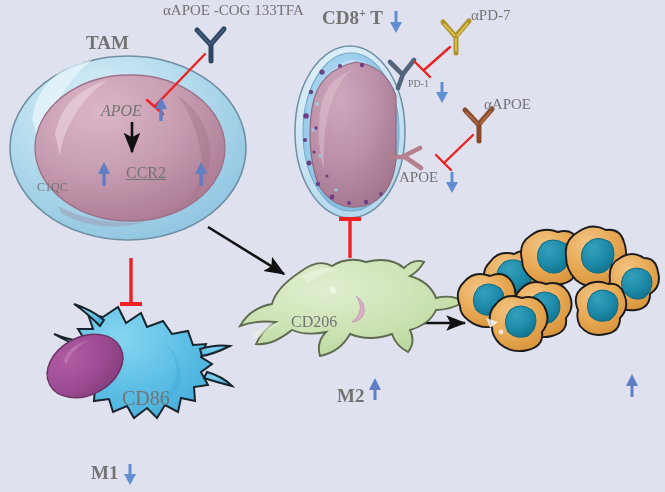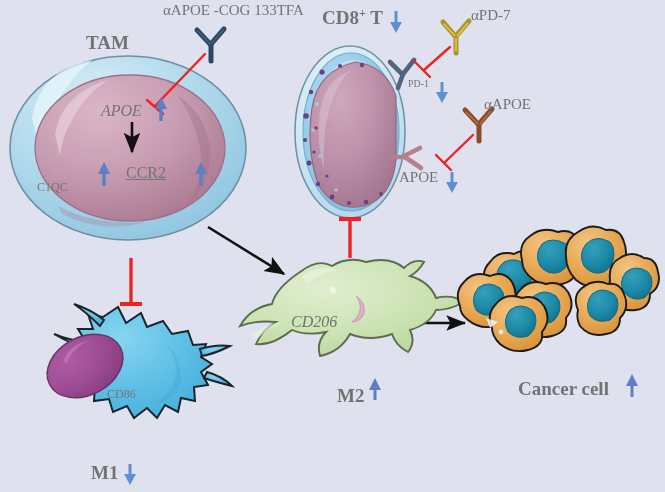--- a/index.html
+++ b/index.html
@@ -353,23 +353,22 @@
   </div>
 
   <div class="lbl" style="left:471px; top:8px; font-size:15px;">αPD-7</div>
 
   <div class="lbl" style="left:388px; top:79px; font-size:10px;margin-left:20px;">PD-1</div>
 
   <div class="lbl" style="left:484px; top:97px; font-size:15px;">αAPOE</div>
 
   <div class="lbl" style="left:399px; top:170px; font-size:15px;">APOE</div>
 
-  <div class="lbl" style="left:107px; top:388px; font-size:12px;">CD86</div>
+  <div class="lbl" style="left:122px; top:388px; font-size:20px;">CD86</div>
 
   <div class="lbl lbl-bold" style="left:91px; top:463px; font-size:19px;text-align:right;">M1</div>
 
-  <div class="lbl" style="left:291px; top:314px; font-size:16px;font-style:italic;">CD206</div>
+  <div class="lbl" style="left:291px; top:314px; font-size:16px;">CD206</div>
 
   <div class="lbl lbl-bold" style="left:337px; top:386px; font-size:19px;text-align:center;">M2</div>
 
-  <div class="lbl lbl-bold" style="left:518px; top:379px; font-size:19px;">Cancer cell</div>
 
 </div>
 
 </body></html>

